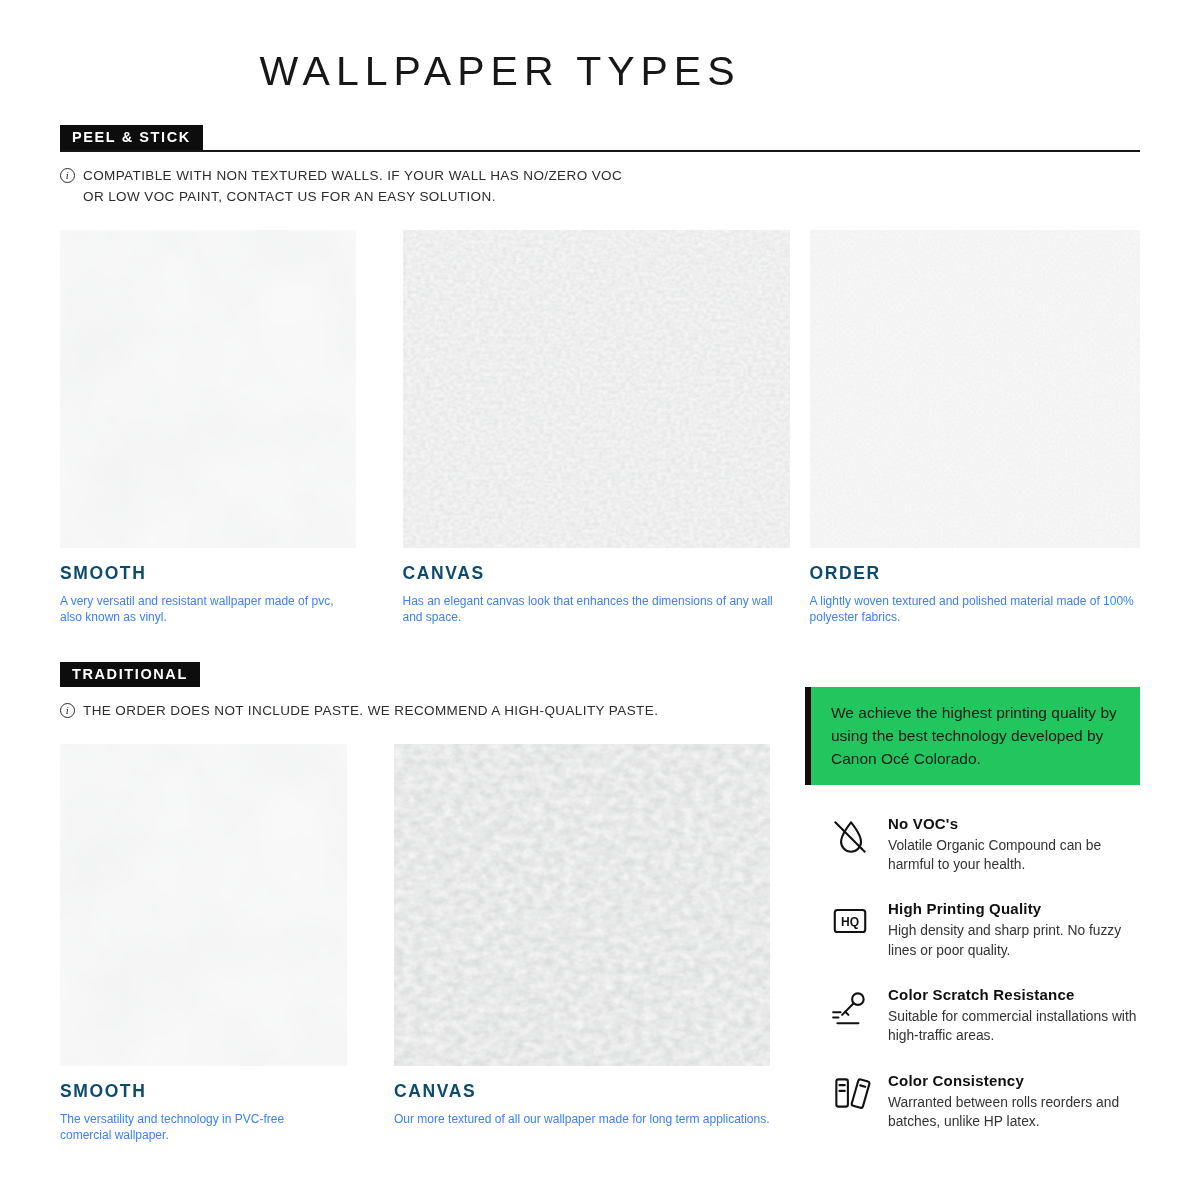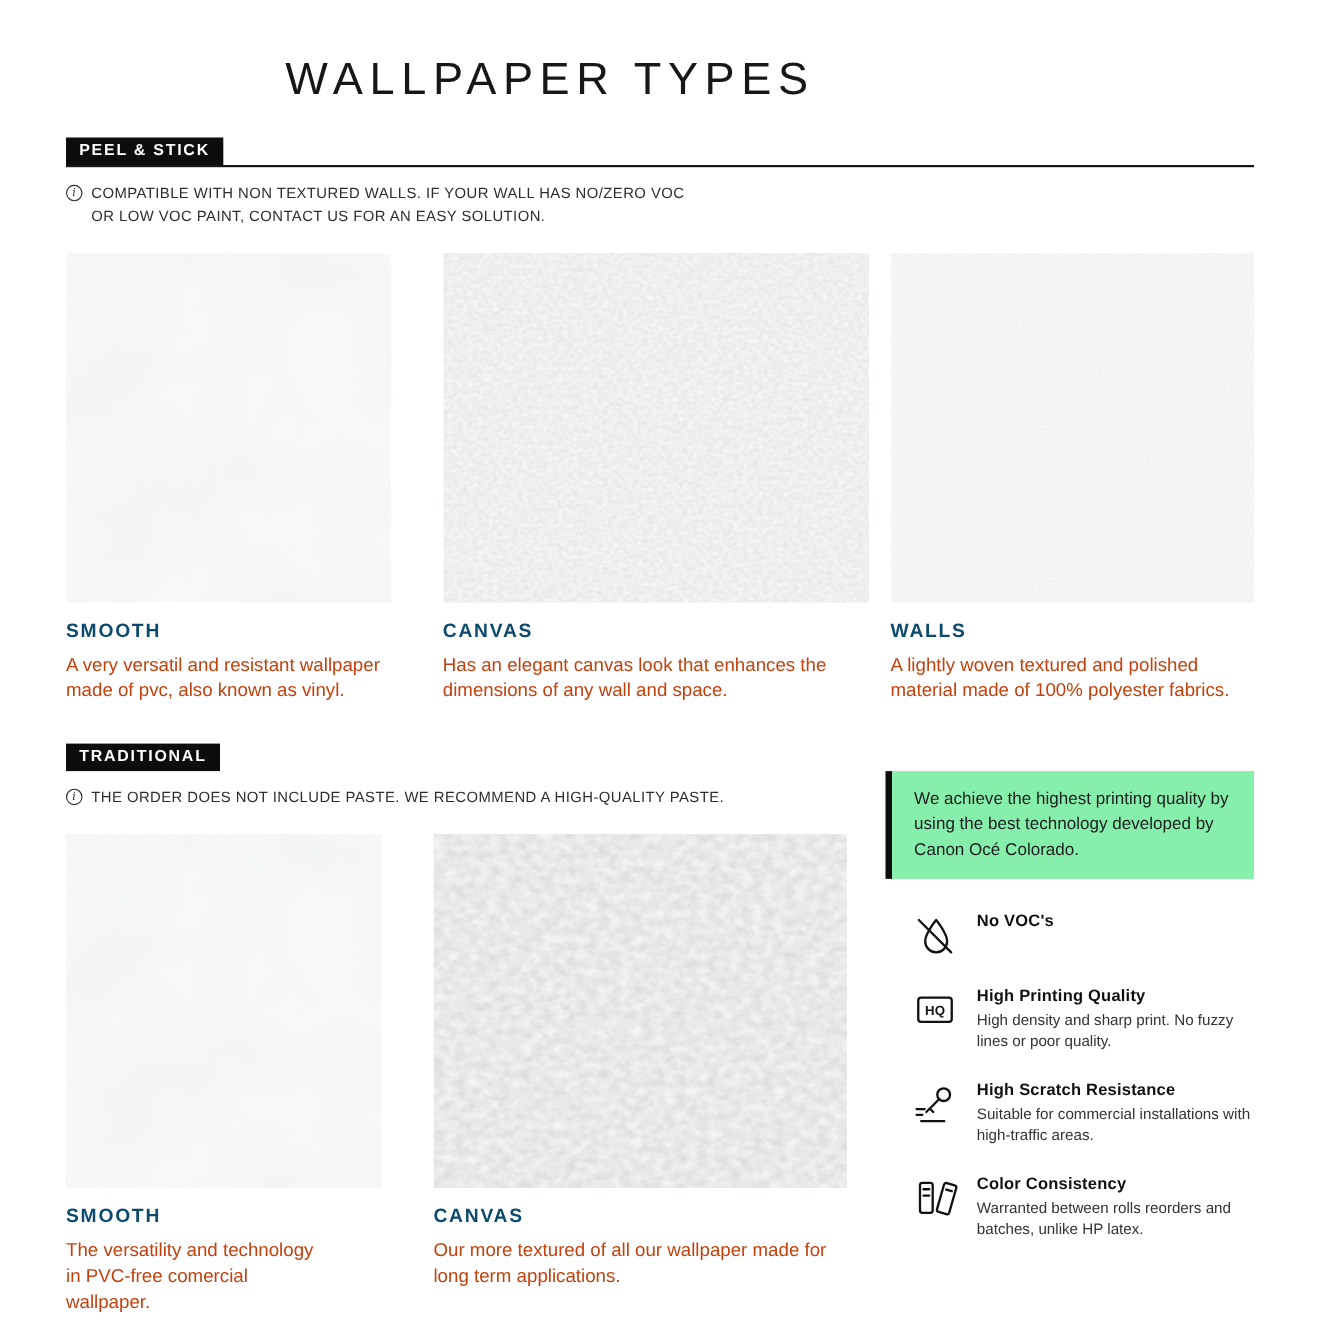--- a/index.html
+++ b/index.html
@@ -68,34 +68,34 @@
   .swatch svg { display:block; width:100%; height:100%; }
   .swatch-name {
     margin-top:15px;
     font-size:17.5px;
     font-weight:700;
     letter-spacing:1.6px;
     color:#0c4a6e;
   }
   .swatch-desc {
     margin-top:9px;
-    font-size:17px;
+    font-size:12px;
     line-height:1.38;
-    color:#c2410c;
+    color:#3b82f6;
   }
   .swatch-desc.narrow { max-width:242px; }
 
   .bottom { display:flex; margin:36px 60px 0; }
   .bottom-left { width:710px; flex:0 0 710px; }
   .right-panel { width:335px; flex:0 0 335px; margin-left:35px; padding-top:25px; }
 
   .quote-box { display:flex; }
   .quote-bar { width:6px; background:#0d0d0d; flex:0 0 auto; }
   .quote-text {
-    background:#86efac;
+    background:#22c55e;
     flex:1;
     padding:14px 16px 14px 20px;
     font-size:15.5px;
     line-height:1.5;
     color:#1c1c1c;
   }
 
   .features { margin-top:30px; padding-left:24px; display:flex; flex-direction:column; gap:26px; }
   .feature { display:flex; gap:17px; }
   .feature-icon { flex:0 0 42px; width:42px; height:42px; }
@@ -164,21 +164,21 @@
       <div class="swatch-desc">Has an elegant canvas look that enhances the dimensions of any wall and space.</div>
     </div>
 
     <div class="swatch-col col-c">
       <div class="swatch">
         <svg>
           <rect width="100%" height="100%" fill="#fafafb"></rect>
           <rect width="100%" height="100%" filter="url(#tex-fabric)"></rect>
         </svg>
       </div>
-      <div class="swatch-name">WALLS</div>
+      <div class="swatch-name">ORDER</div>
       <div class="swatch-desc">A lightly woven textured and polished material made of 100% polyester fabrics.</div>
     </div>
   </div>
 </section>
 
 <div class="bottom">
   <div class="bottom-left">
     <div class="section-header no-rule">
       <div class="section-label">TRADITIONAL</div>
     </div>
@@ -223,20 +223,21 @@
 
       <div class="feature">
         <div class="feature-icon">
           <svg viewBox="0 0 40 40" fill="none" stroke="#111" stroke-width="2" stroke-linecap="round" stroke-linejoin="round">
             <path d="M21 7 C21 7 11.5 18.5 11.5 25.5 a9.5 9.5 0 0 0 19 0 C30.5 18.5 21 7 21 7 Z"></path>
             <line x1="6" y1="7" x2="34" y2="35"></line>
           </svg>
         </div>
         <div>
           <div class="feature-title">No VOC's</div>
+          <div class="feature-desc">Volatile Organic Compound can be harmful to your health.</div>
         </div>
       </div>
 
       <div class="feature">
         <div class="feature-icon">
           <svg viewBox="0 0 40 40" fill="none" stroke="#111" stroke-width="2" stroke-linejoin="round">
             <rect x="5.5" y="9.5" width="29" height="21" rx="2.5"></rect>
             <text x="20" y="24.7" text-anchor="middle" font-size="11.5" font-weight="bold" font-family="Liberation Sans, sans-serif" fill="#111" stroke="none">HQ</text>
           </svg>
         </div>
@@ -251,21 +252,21 @@
           <svg viewBox="0 0 40 40" fill="none" stroke="#111" stroke-width="2" stroke-linecap="round" stroke-linejoin="round">
             <circle cx="27.5" cy="12.5" r="5.5"></circle>
             <line x1="23.5" y1="16.5" x2="12.5" y2="27.5"></line>
             <line x1="15.5" y1="24.5" x2="18.5" y2="27.5"></line>
             <line x1="4" y1="25" x2="11" y2="25"></line>
             <line x1="4" y1="30" x2="9" y2="30"></line>
             <line x1="8" y1="35.5" x2="28" y2="35.5"></line>
           </svg>
         </div>
         <div>
-          <div class="feature-title">High Scratch Resistance</div>
+          <div class="feature-title">Color Scratch Resistance</div>
           <div class="feature-desc">Suitable for commercial installations with high-traffic areas.</div>
         </div>
       </div>
 
       <div class="feature">
         <div class="feature-icon">
           <svg viewBox="0 0 40 40" fill="none" stroke="#111" stroke-width="2" stroke-linecap="round" stroke-linejoin="round">
             <rect x="7" y="7" width="11" height="26" rx="2"></rect>
             <line x1="10" y1="12.5" x2="15" y2="12.5"></line>
             <line x1="10" y1="18" x2="15" y2="18"></line>

